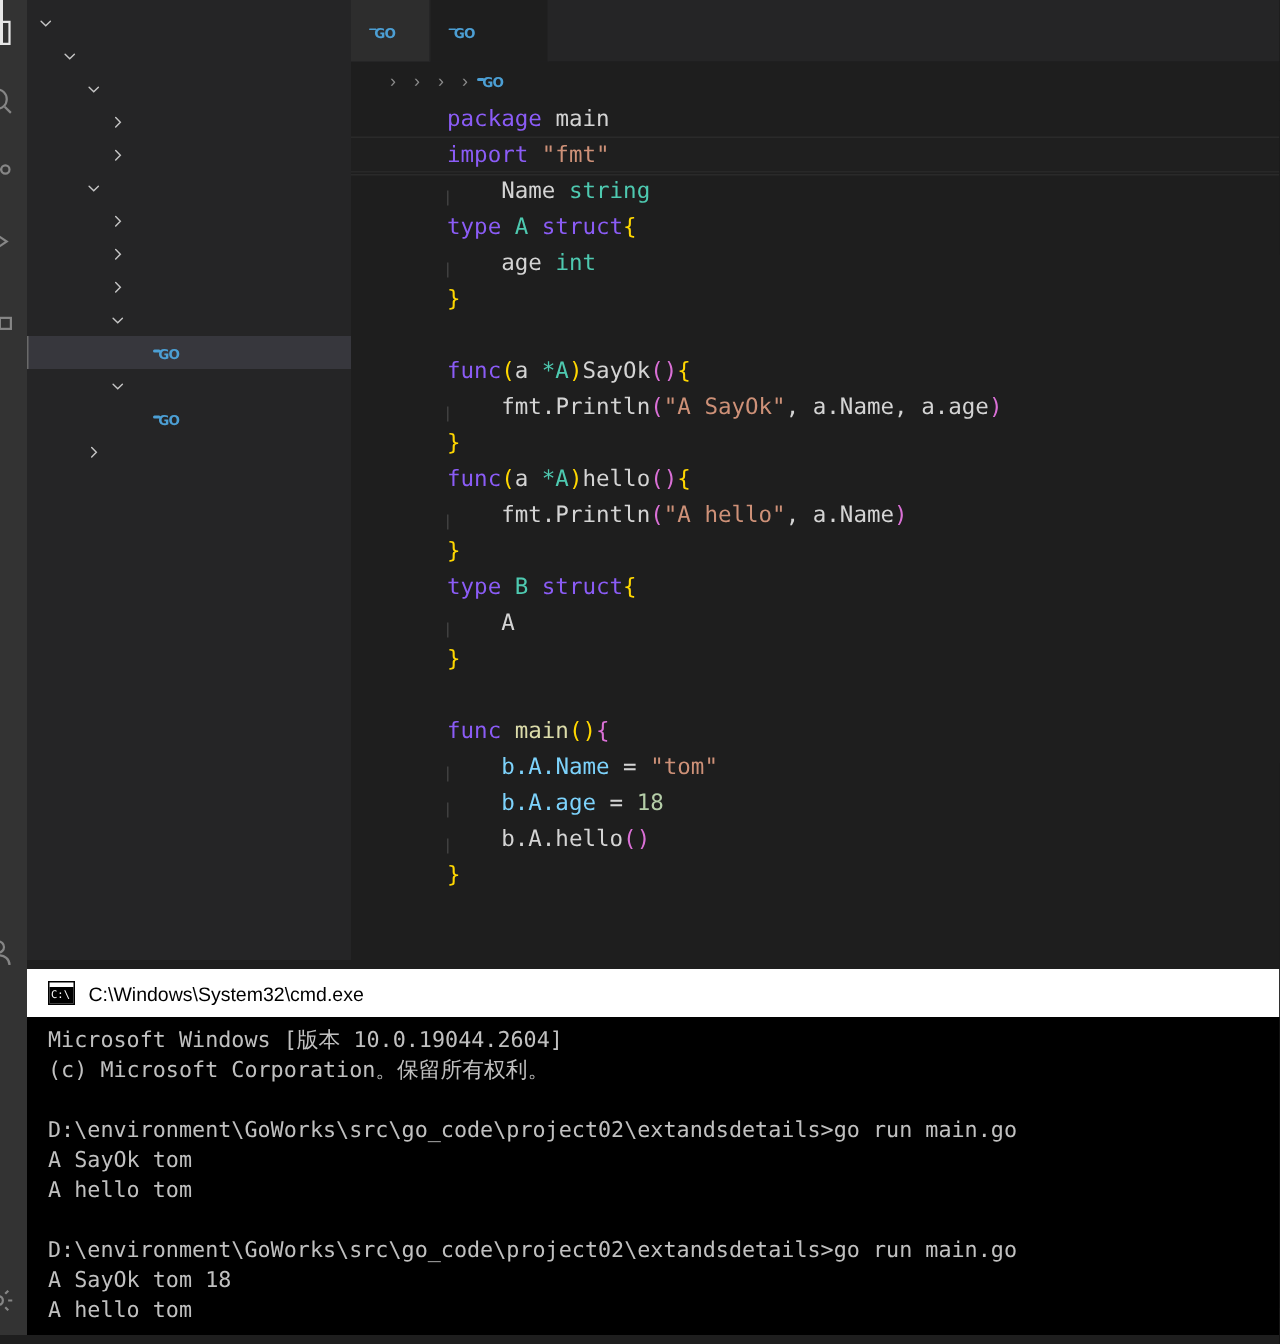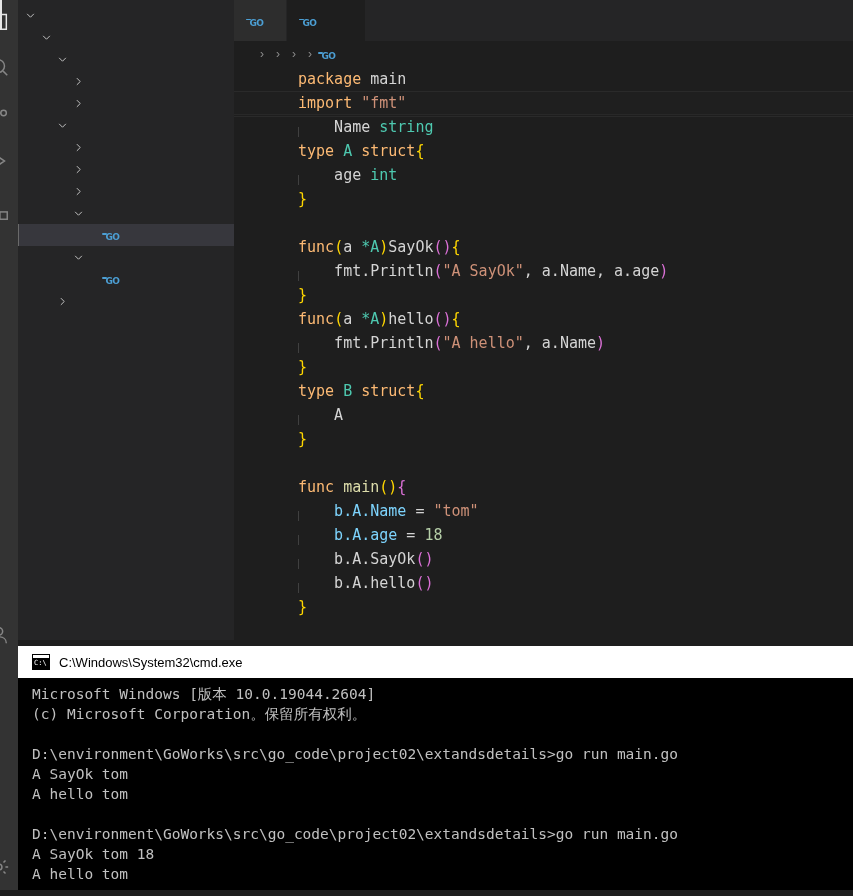--- a/index.html
+++ b/index.html
@@ -110,21 +110,21 @@
     color:#858585; font-size:14px; font-family:"DejaVu Sans Mono", monospace;
   }
   .cline.current .lnum{ color:#c6c6c6; }
   .ctext{ padding-left:12px; }
   .indent{ position:relative; display:inline-block; }
   .guide{
     position:absolute; left:0; top:-5px; bottom:-5px; width:1px; background:#404040;
   }
 
   
-  .t-kw   { color:#fdba74;text-align:center; }
+  .t-kw   { color:#8b5cf6;text-align:center; }
   .t-type { color:#4ec9b0; }
   .t-fn   { color:#dcdcaa; }
   .t-str  { color:#ce9178; }
   .t-num  { color:#b5cea8; }
   .t-var  { color:#7dd3fc; }
   .t-plain{ color:#d4d4d4; }
   .t-p1   { color:#ffd700; }
   .t-p2   { color:#da70d6; }
 
   
@@ -389,21 +389,20 @@
         <div class="cline"><span class="lnum"></span><span class="ctext"><span class="t-kw">func</span><span class="t-p1">(</span><span class="t-plain">a </span><span class="t-type">*A</span><span class="t-p1">)</span><span class="t-plain">hello</span><span class="t-p2">()</span><span class="t-p1">{</span></span></div>
         <div class="cline"><span class="lnum"></span><span class="ctext"><span class="indent"><span class="guide"></span></span><span class="t-plain">    fmt.Println</span><span class="t-p2">(</span><span class="t-str">"A hello"</span><span class="t-plain">, a.Name</span><span class="t-p2">)</span></span></div>
         <div class="cline"><span class="lnum"></span><span class="ctext"><span class="t-p1">}</span></span></div>
         <div class="cline"><span class="lnum"></span><span class="ctext"><span class="t-kw">type </span><span class="t-type">B</span><span class="t-kw"> struct</span><span class="t-p1">{</span></span></div>
         <div class="cline"><span class="lnum"></span><span class="ctext"><span class="indent"><span class="guide"></span></span><span class="t-plain">    A</span></span></div>
         <div class="cline"><span class="lnum"></span><span class="ctext"><span class="t-p1">}</span></span></div>
         <div class="cline"><span class="lnum"></span><span class="ctext"></span></div>
         <div class="cline"><span class="lnum"></span><span class="ctext"><span class="t-kw">func </span><span class="t-fn">main</span><span class="t-p1">()</span><span class="t-p2">{</span></span></div>
         <div class="cline"><span class="lnum"></span><span class="ctext"><span class="indent"><span class="guide"></span></span><span class="t-var">    b.A.</span><span class="t-var">Name</span><span class="t-plain"> = </span><span class="t-str">"tom"</span></span></div>
         <div class="cline"><span class="lnum"></span><span class="ctext"><span class="indent"><span class="guide"></span></span><span class="t-var">    b.A.age</span><span class="t-plain"> = </span><span class="t-num">18</span></span></div>
-        <div class="cline"><span class="lnum"></span><span class="ctext"><span class="indent"><span class="guide"></span></span><span class="t-plain">    b.A.SayOk</span><span class="t-p2">()</span></span></div>
         <div class="cline"><span class="lnum"></span><span class="ctext"><span class="indent"><span class="guide"></span></span><span class="t-plain">    b.A.hello</span><span class="t-p2">()</span></span></div>
         <div class="cline"><span class="lnum"></span><span class="ctext"><span class="t-p1">}</span></span></div>
       </div>
   </div>
 
   <div class="cmd-window">
     <div class="cmd-title">
       <span class="cmd-ico">
           <i>C:\</i>
         </span>

